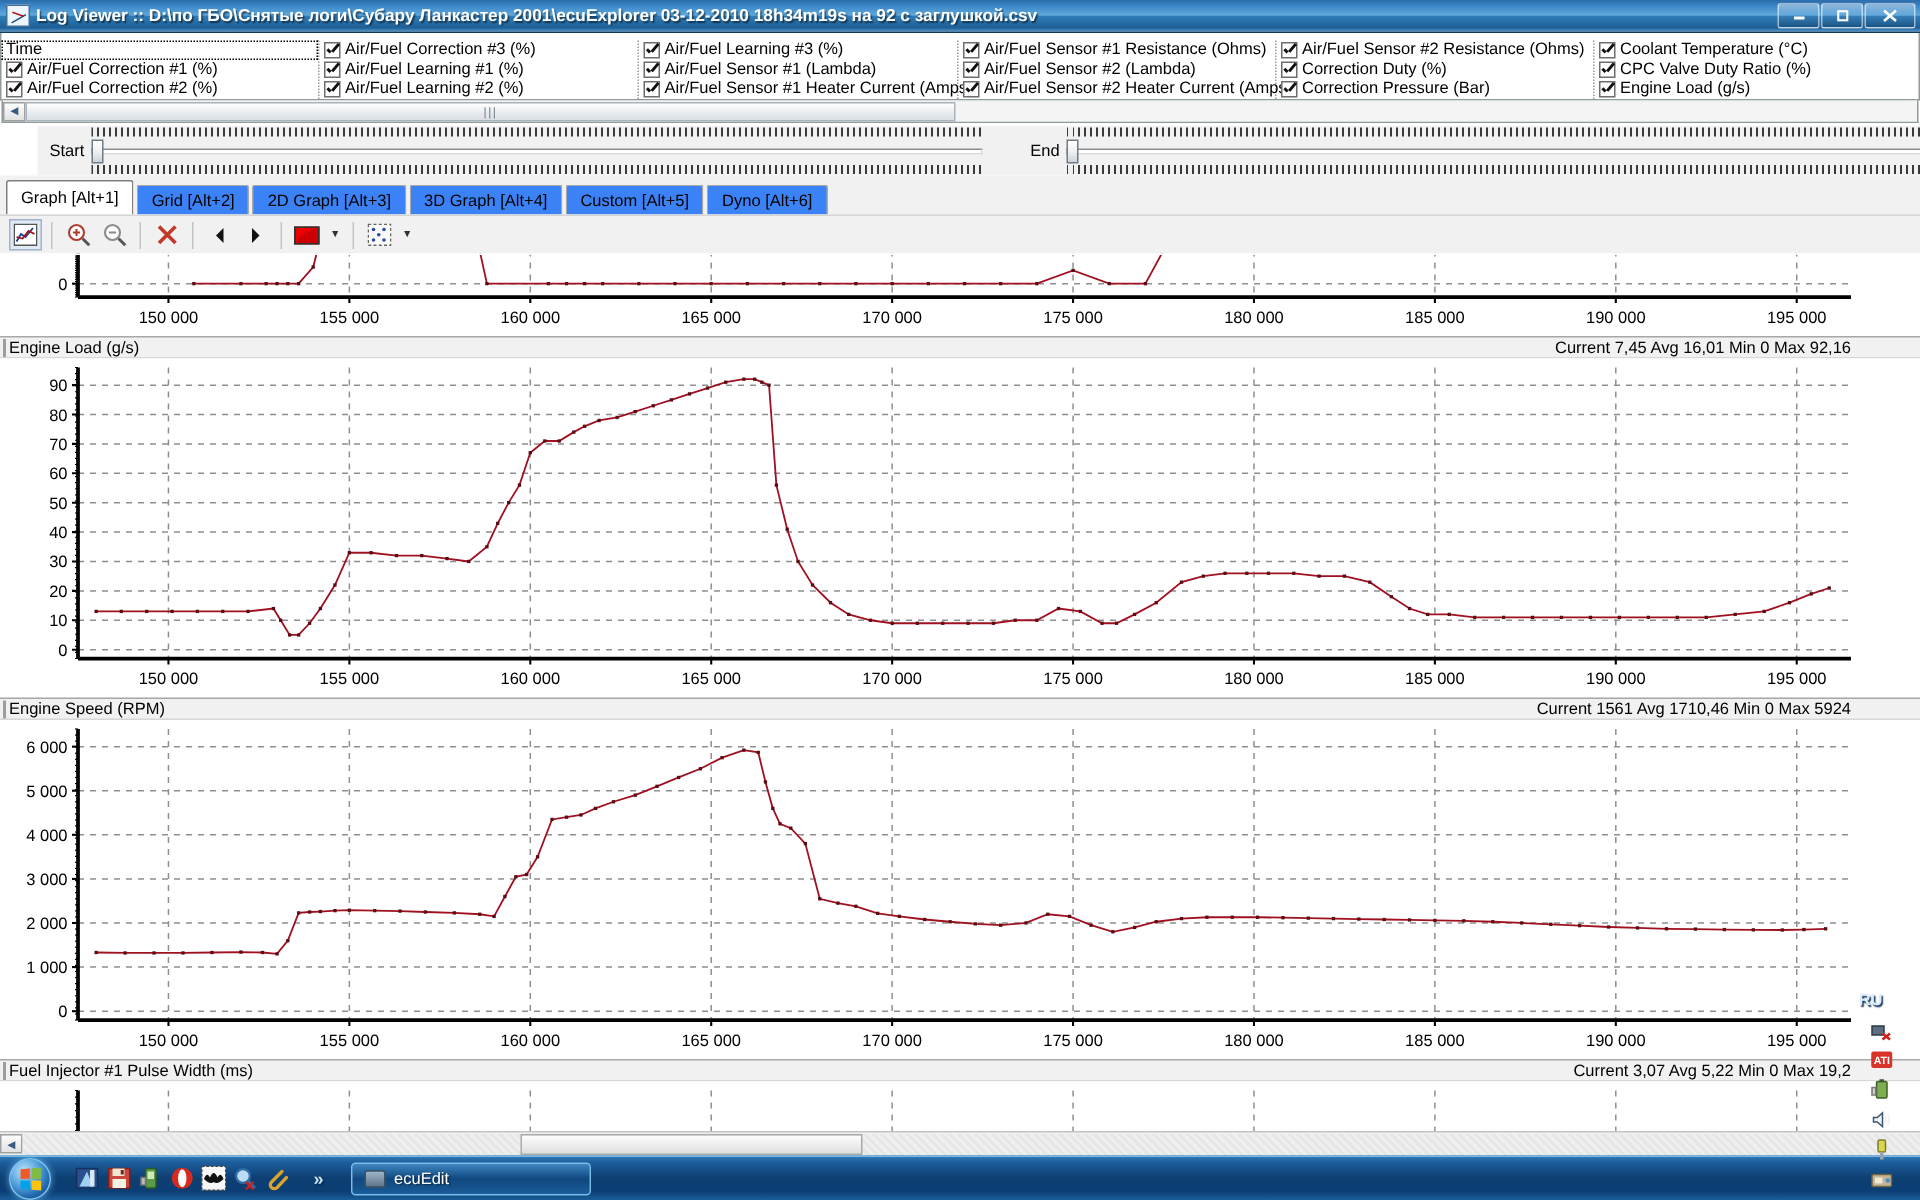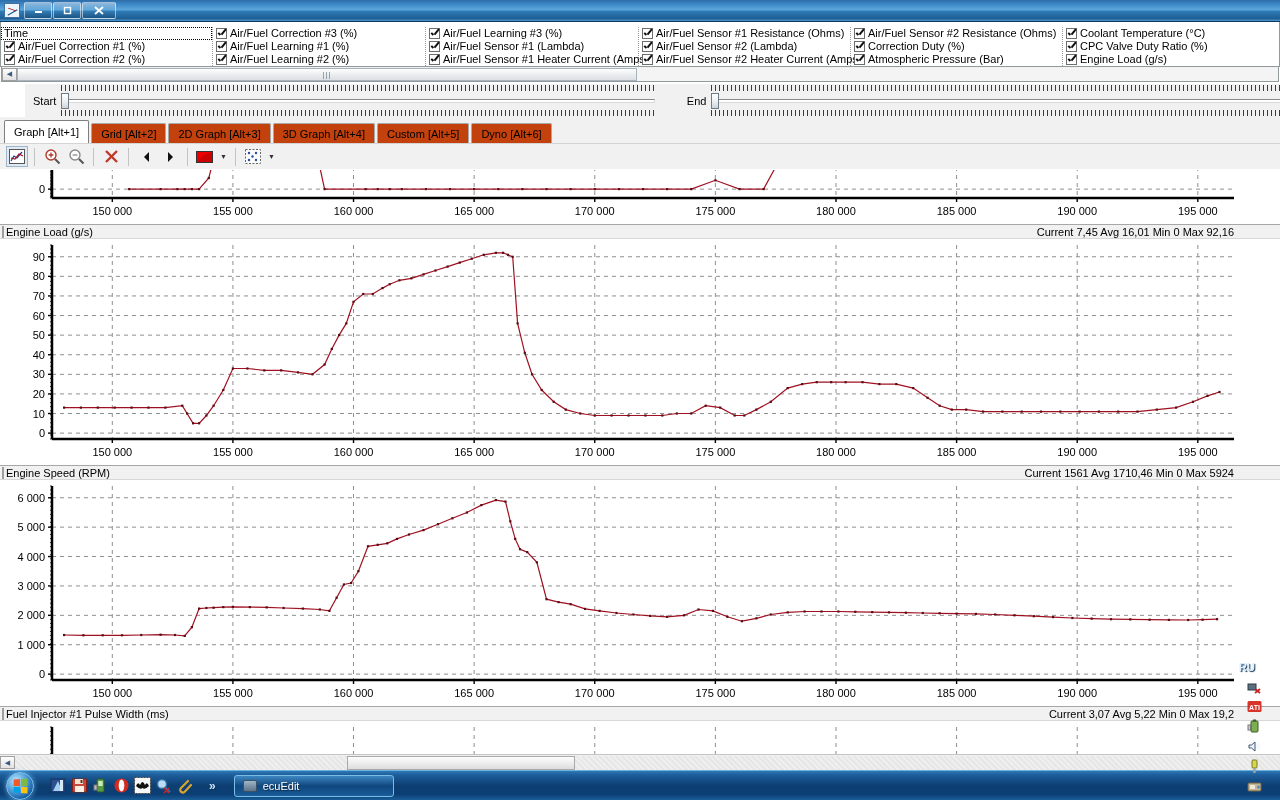--- a/index.html
+++ b/index.html
@@ -144,21 +144,21 @@
   
   .tabs-area {
     position: absolute; left: 0; top: 117px; width: 1280px; height: 26px;
     background: #f1f1f1; display: flex; align-items: flex-end;
     padding-left: 4px;
   }
   .tab {
     height: 20px; padding: 0 9px;
     display: flex; align-items: center;
     font-size: 11px; color: #000;
-    background: #c2410c;
+    background: #3b82f6;
     border: 1px solid #a8a8a8; border-bottom: none;
     margin-right: 2px;
     border-radius: 2px 2px 0 0;
   }
   .tab.active {
     background: #ffffff; height: 23px;
     border-color: #7e7e7e; font-weight: normal;
   }
 
   
@@ -250,20 +250,21 @@
     padding: 1px 3px; border-radius: 2px;
   }
   .tray-ico { width: 15px; height: 15px; border-radius: 2px; position: relative; }
   .tray-clock { color: #ffffff; font-size: 11px; margin-left: 6px; text-shadow: 1px 1px 1px rgba(0,0,0,0.6); }
 </style>
 </head>
 <body>
 
 <div class="titlebar">
   <div class="title-icon"></div>
+  <div class="title-text">Log Viewer :: D:\по ГБО\Снятые логи\Субару Ланкастер 2001\ecuExplorer  03-12-2010 18h34m19s на 92 с заглушкой.csv</div>
   <div class="win-buttons">
     <div class="win-btn">
       <svg width="11" height="11" viewBox="0 0 11 11">
           <rect x="2" y="6" width="7" height="2" fill="#fff"></rect>
         </svg>
     </div>
     <div class="win-btn">
       <svg width="11" height="11" viewBox="0 0 11 11">
           <rect x="2.5" y="2.5" width="6" height="6" fill="none" stroke="#fff" stroke-width="1.4"></rect>
         </svg>
@@ -340,21 +341,21 @@
     <div class="param-item">
       <span class="cb checked"></span>
       <span class="param-label">Air/Fuel Sensor #2 Resistance (Ohms)</span>
     </div>
     <div class="param-item">
       <span class="cb checked"></span>
       <span class="param-label">Correction Duty (%)</span>
     </div>
     <div class="param-item">
       <span class="cb checked"></span>
-      <span class="param-label">Atmospheric Pressure (Bar)</span>
+      <span class="param-label">Correction Pressure (Bar)</span>
     </div>
   </div>
 
   <div class="param-col" style="width:216px">
     <div class="param-item">
       <span class="cb checked"></span>
       <span class="param-label">Coolant Temperature (°C)</span>
     </div>
     <div class="param-item">
       <span class="cb checked"></span>

